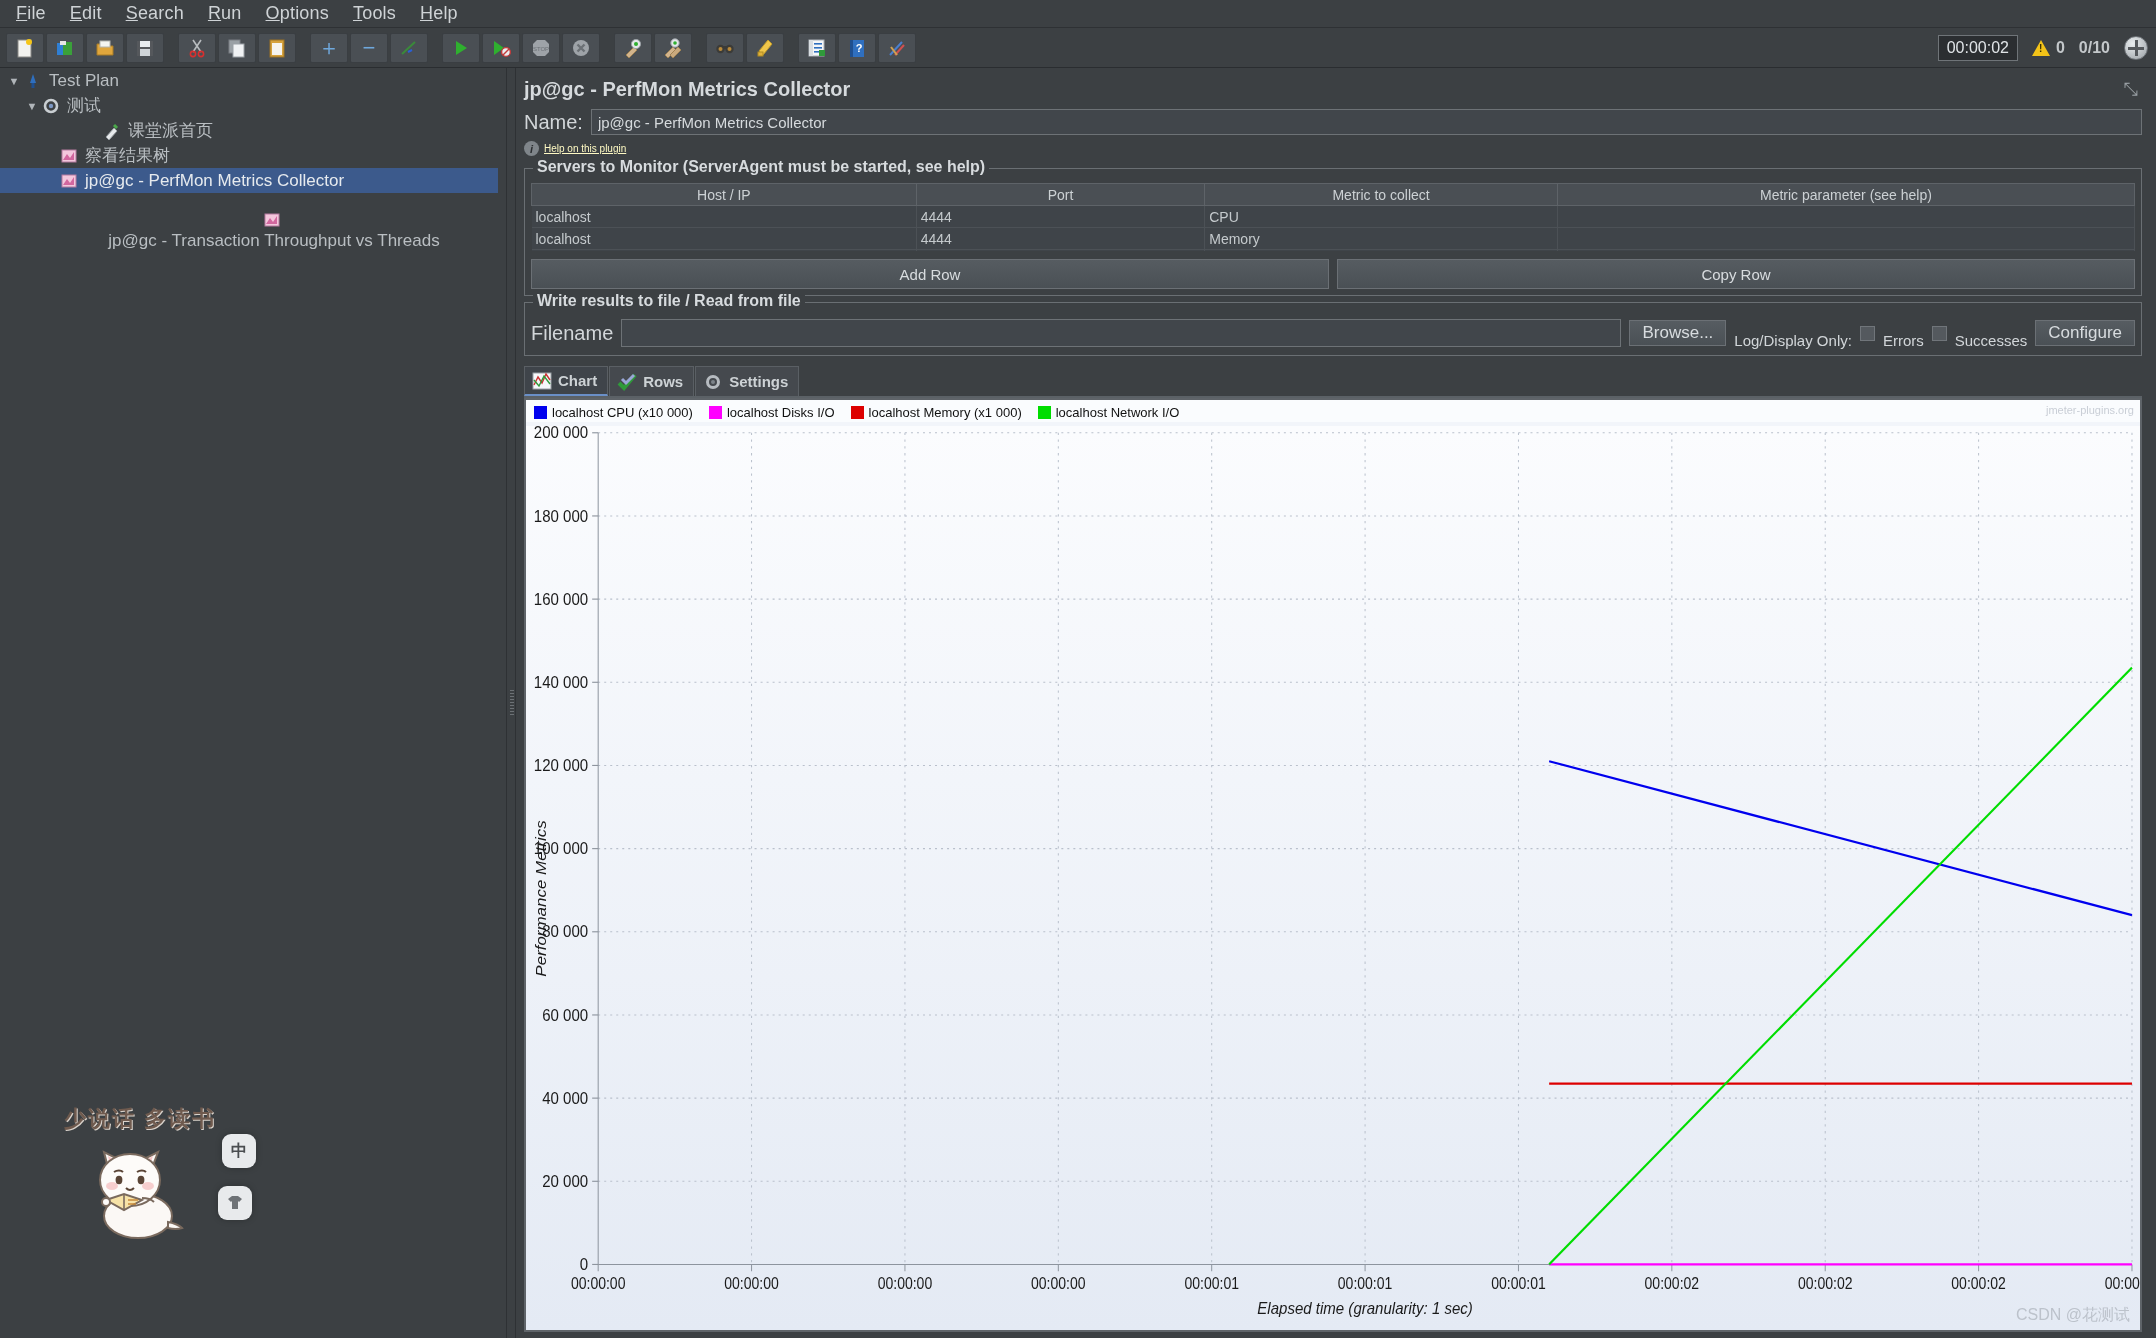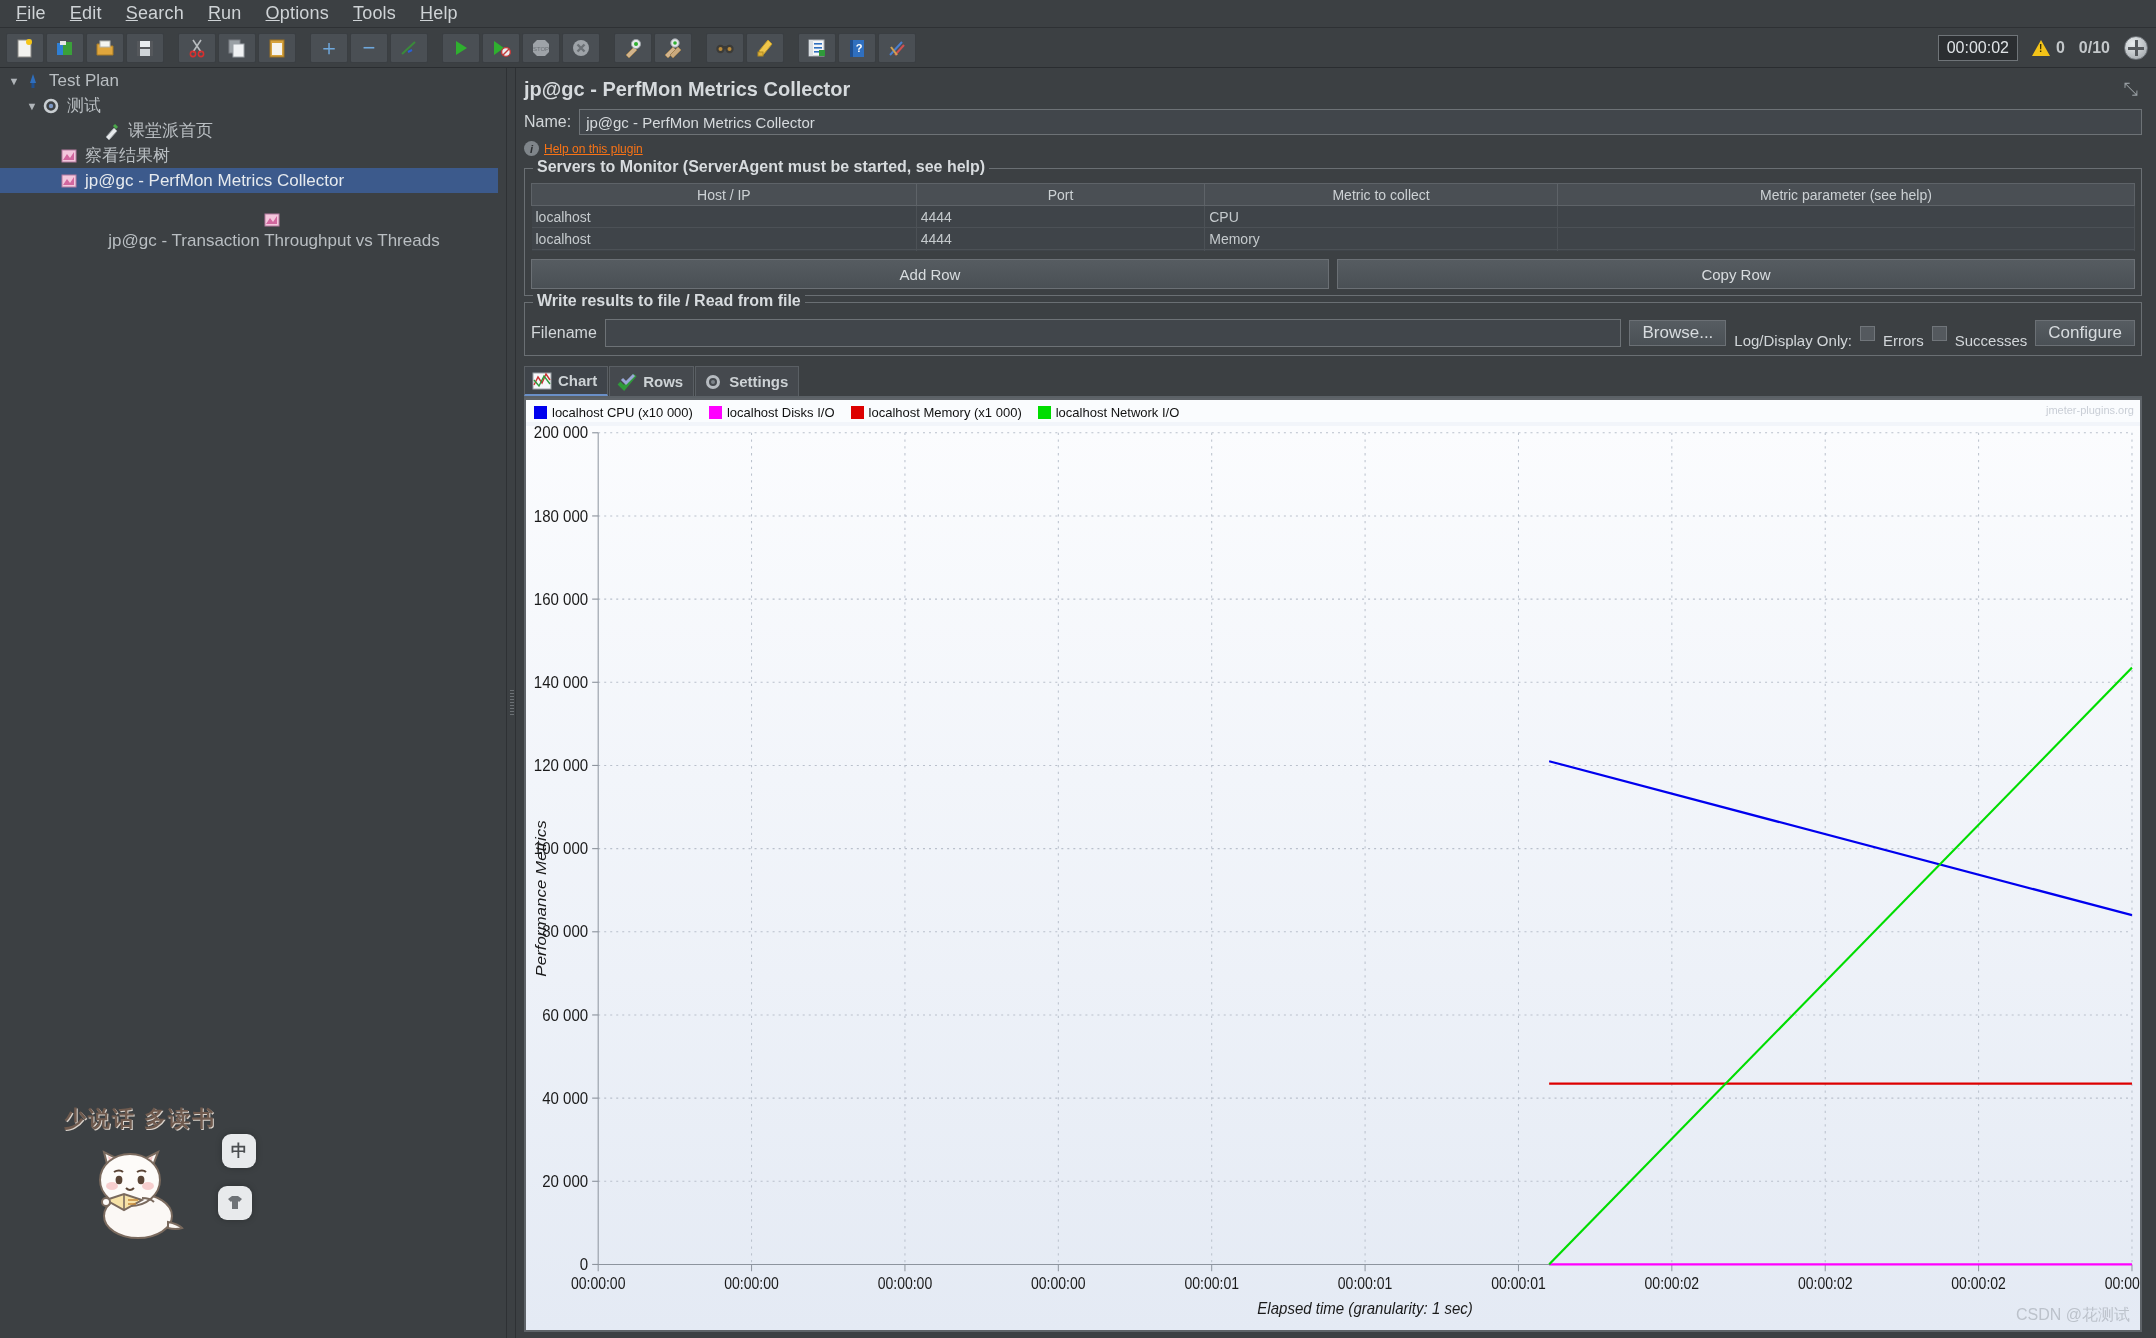--- a/index.html
+++ b/index.html
@@ -158,41 +158,41 @@
     padding: 0 8px 0 0;
   }
   .panel-title-row {
     display: flex; align-items: center; justify-content: space-between;
     padding: 10px 6px 6px 8px;
   }
   .panel-title { color: #d6dadd; font-size: 20px; font-weight: bold; }
   .maximize-ico { color: #9aa0a5; font-size: 18px; cursor: pointer; padding-right: 4px; }
 
   .field-row { display: flex; align-items: center; padding: 2px 6px 2px 8px; gap: 8px; }
-  .field-lbl { color: #d2d6d9; font-size: 16px; white-space: nowrap; }
+  .field-lbl { color: #d2d6d9; font-size: 20px; white-space: nowrap; }
   .field-input {
     flex: 1;
     background: #41464b;
     border: 1px solid #6d7276;
     color: #d6dadd;
     font-size: 15px;
     padding: 3px 6px;
     height: 26px;
     font-family: "Liberation Sans", sans-serif;
     outline: none;
   }
   .help-row { display: flex; align-items: center; gap: 5px; padding: 4px 8px 6px 8px; }
   .info-ico {
     width: 15px; height: 15px; border-radius: 50%;
     background: #7f858a; color: #2b2e31;
     font-size: 11px; font-weight: bold;
     display: flex; align-items: center; justify-content: center;
     font-style: italic;
   }
-  .help-link { color: #f97316; font-size: 12px; text-decoration: underline; cursor: pointer; }
+  .help-link { color: #fef9c3; font-size: 10px; text-decoration: underline; cursor: pointer; }
 
   
   .groupbox {
     border: 1px solid #6a6f73;
     margin: 6px 6px 0 8px;
     position: relative;
     padding: 14px 6px 6px 6px;
   }
   .groupbox > .gb-title {
     position: absolute; top: -11px; left: 8px;

